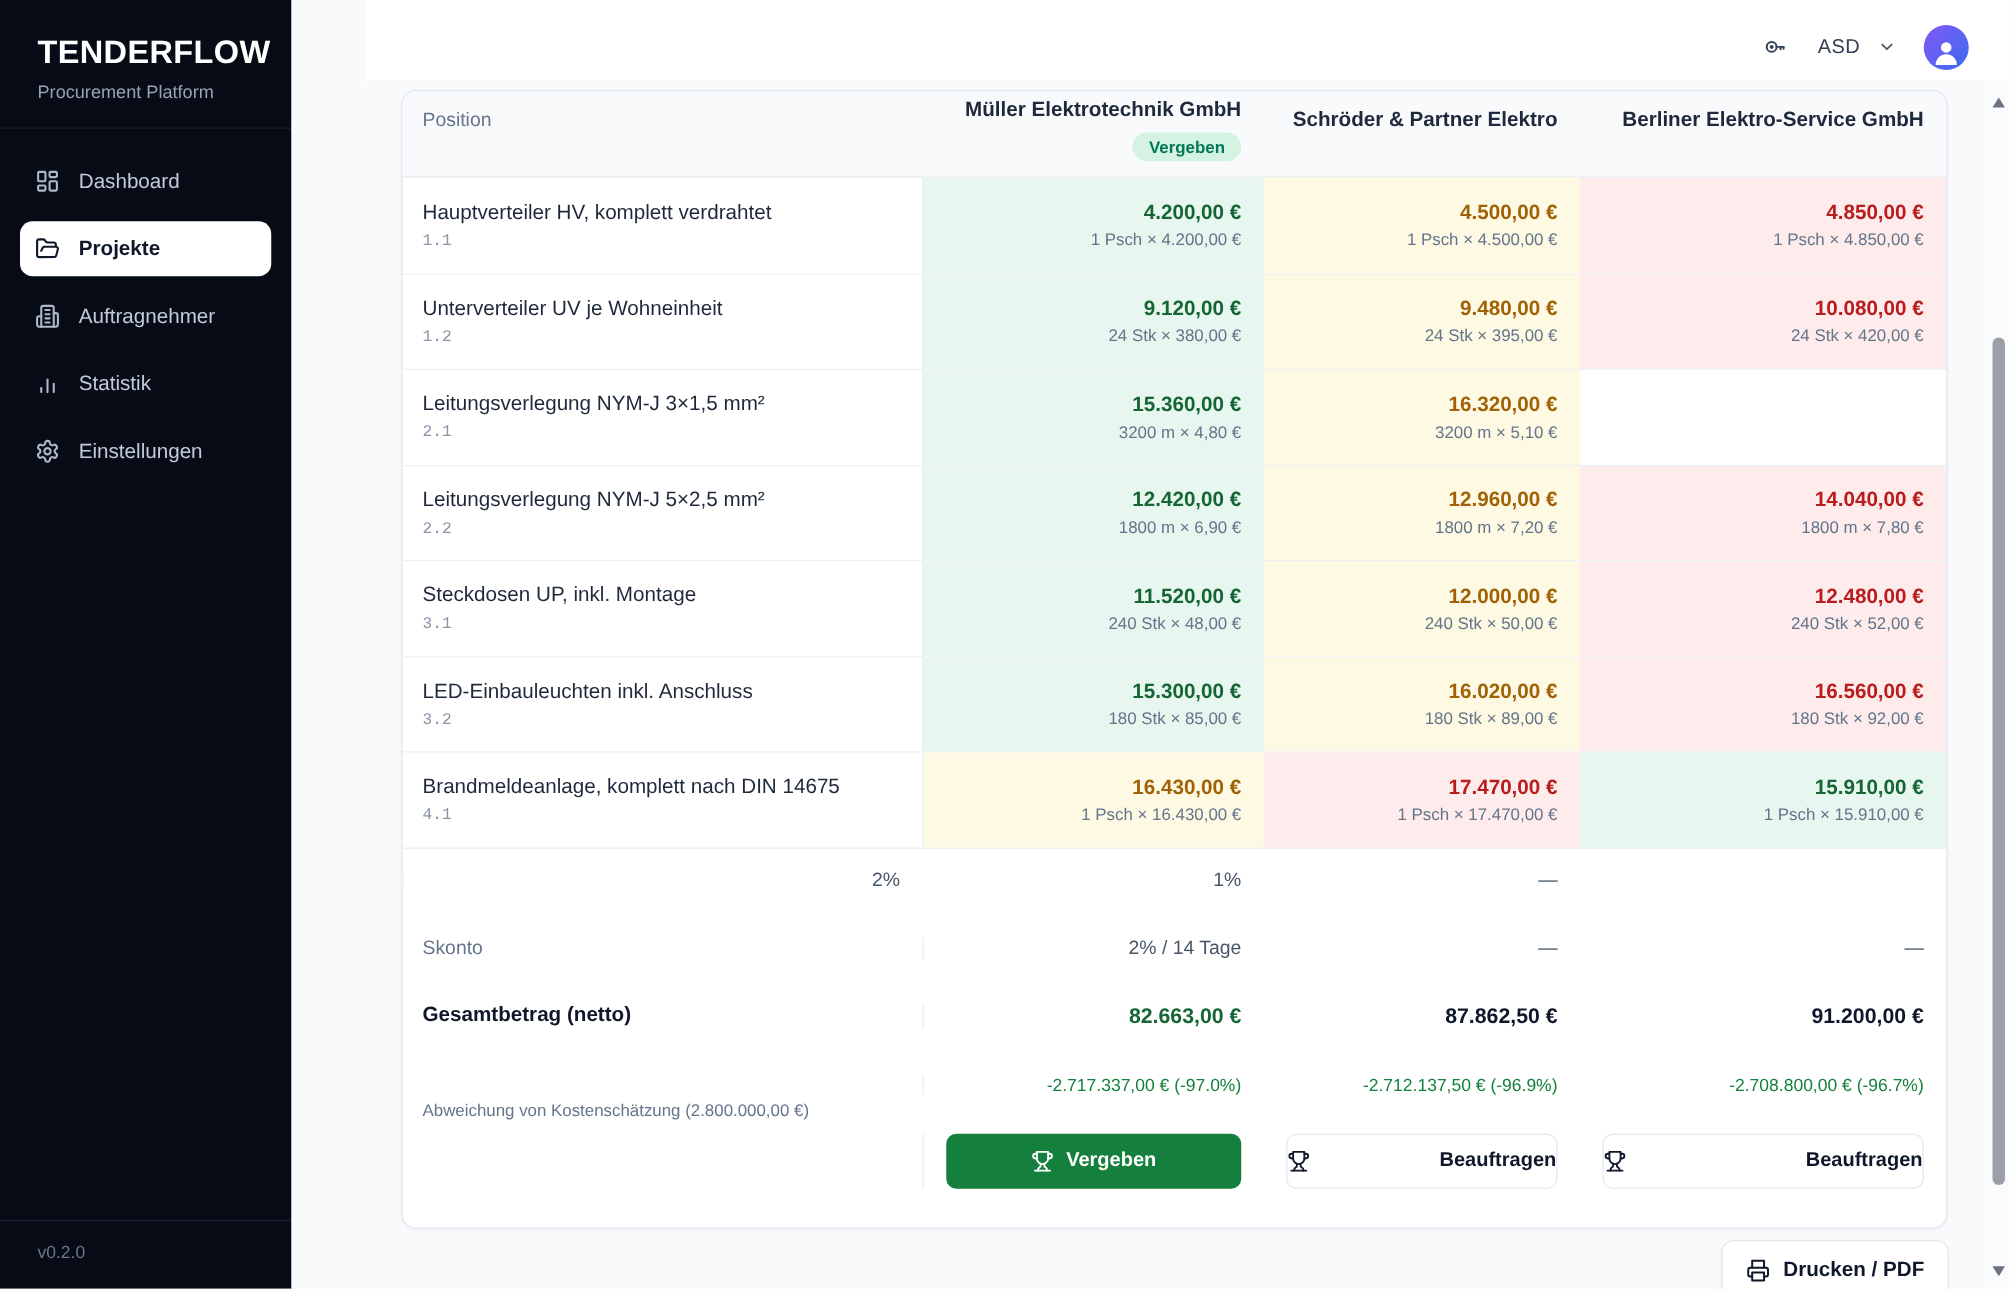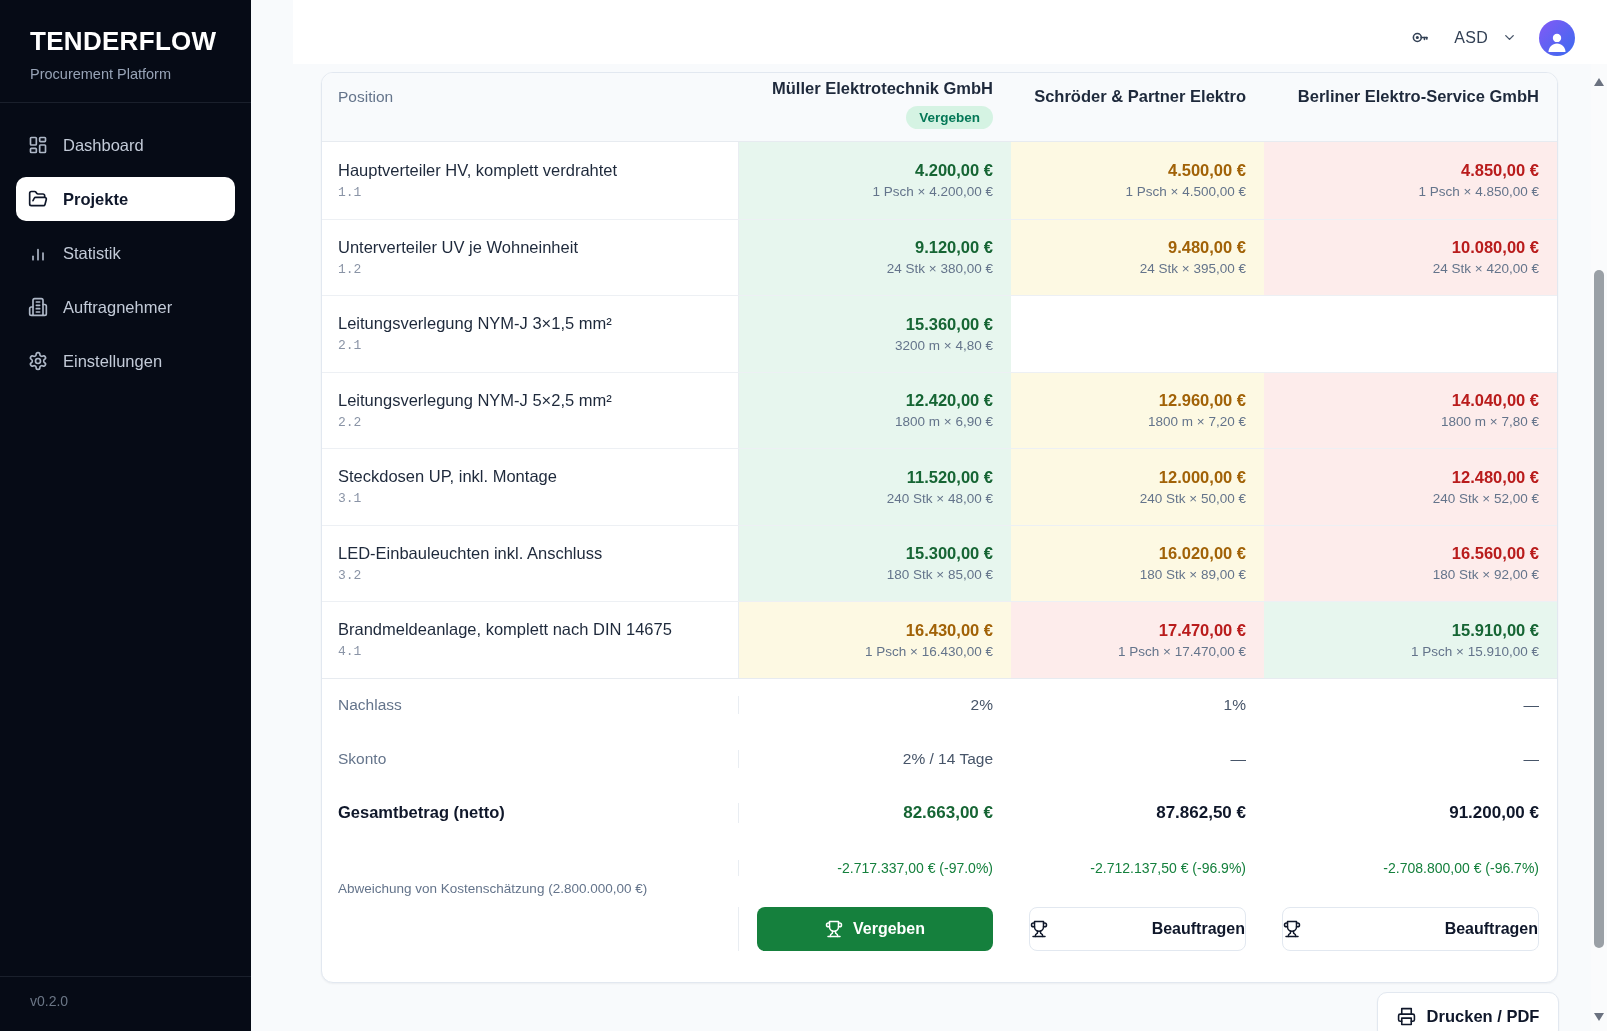--- a/index.html
+++ b/index.html
@@ -4,21 +4,21 @@
 <style>
   * { margin:0; padding:0; box-sizing:border-box; }
   html,body { width:1607px; height:1031px; overflow:hidden; }
   body {
     font-family:"Liberation Sans","DejaVu Sans",sans-serif;
     background:#f8fafc; color:#0f172a; position:relative;
   }
   svg { display:block; }
 
   
-  .sidebar { position:absolute; left:0; top:0; width:251px; height:1031px;
+  .sidebar { position:absolute; left:0; top:0; width:233px; height:1031px;
     background:var(--sidebar-bg,#060b16); }
   .logo { padding:26px 30px 20px; border-bottom:1px solid rgba(148,163,184,.14); }
   .logo-title { font-size:26px; font-weight:800; color:#ffffff; letter-spacing:.3px; }
   .logo-sub { margin-top:9px; font-size:14.5px; color:#97a3b6; }
   .nav { padding:20px 16px 0; }
   .nav-item { display:flex; align-items:center; gap:15px; height:44px; padding:0 12px;
     border-radius:10px; font-size:16.5px; color:#c3cbd8; margin-bottom:10px; cursor:pointer; }
   .nav-item svg { width:20px; height:20px; stroke:#aeb8c7; }
   .nav-item.active { background:#ffffff; color:#0f172a; font-weight:700; }
   .nav-item.active svg { stroke:#0f172a; }
@@ -133,41 +133,41 @@
     <div class="nav-item active">
       <span>
         <svg viewBox="0 0 24 24" fill="none" stroke="currentColor" stroke-width="2" stroke-linecap="round" stroke-linejoin="round">
             <path d="m6 14 1.45-2.9A2 2 0 0 1 9.24 10H20a2 2 0 0 1 1.94 2.5l-1.55 6a2 2 0 0 1-1.94 1.5H4a2 2 0 0 1-2-2V5a2 2 0 0 1 2-2h3.93a2 2 0 0 1 1.66.9l.82 1.2a2 2 0 0 0 1.66.9H18a2 2 0 0 1 2 2v2"></path>
           </svg>
       </span>
       <span>Projekte</span>
     </div>
     <div class="nav-item">
       <span>
-        <svg viewBox="0 0 24 24" fill="none" stroke="currentColor" stroke-width="2" stroke-linecap="round">
-            <line x1="6" y1="20" x2="6" y2="16"></line>
-            <line x1="12" y1="20" x2="12" y2="8"></line>
-            <line x1="18" y1="20" x2="18" y2="12"></line>
-          </svg>
-      </span>
-      <span>Statistik</span>
-    </div>
-    <div class="nav-item">
-      <span>
         <svg viewBox="0 0 24 24" fill="none" stroke="currentColor" stroke-width="2" stroke-linecap="round" stroke-linejoin="round">
             <path d="M6 22V4a2 2 0 0 1 2-2h8a2 2 0 0 1 2 2v18Z"></path>
             <path d="M6 12H4a2 2 0 0 0-2 2v6a2 2 0 0 0 2 2h2"></path>
             <path d="M18 9h2a2 2 0 0 1 2 2v9a2 2 0 0 1-2 2h-2"></path>
             <path d="M10 6h4"></path>
             <path d="M10 10h4"></path>
             <path d="M10 14h4"></path>
             <path d="M10 18h4"></path>
           </svg>
       </span>
       <span>Auftragnehmer</span>
+    </div>
+    <div class="nav-item">
+      <span>
+        <svg viewBox="0 0 24 24" fill="none" stroke="currentColor" stroke-width="2" stroke-linecap="round">
+            <line x1="6" y1="20" x2="6" y2="16"></line>
+            <line x1="12" y1="20" x2="12" y2="8"></line>
+            <line x1="18" y1="20" x2="18" y2="12"></line>
+          </svg>
+      </span>
+      <span>Statistik</span>
     </div>
     <div class="nav-item">
       <span>
         <svg viewBox="0 0 24 24" fill="none" stroke="currentColor" stroke-width="2" stroke-linecap="round" stroke-linejoin="round">
             <path d="M12.22 2h-.44a2 2 0 0 0-2 2v.18a2 2 0 0 1-1 1.73l-.43.25a2 2 0 0 1-2 0l-.15-.08a2 2 0 0 0-2.73.73l-.22.38a2 2 0 0 0 .73 2.73l.15.1a2 2 0 0 1 1 1.72v.51a2 2 0 0 1-1 1.74l-.15.09a2 2 0 0 0-.73 2.73l.22.38a2 2 0 0 0 2.73.73l.15-.08a2 2 0 0 1 2 0l.43.25a2 2 0 0 1 1 1.73V20a2 2 0 0 0 2 2h.44a2 2 0 0 0 2-2v-.18a2 2 0 0 1 1-1.73l.43-.25a2 2 0 0 1 2 0l.15.08a2 2 0 0 0 2.73-.73l.22-.39a2 2 0 0 0-.73-2.73l-.15-.08a2 2 0 0 1-1-1.74v-.5a2 2 0 0 1 1-1.74l.15-.09a2 2 0 0 0 .73-2.73l-.22-.38a2 2 0 0 0-2.73-.73l-.15.08a2 2 0 0 1-2 0l-.43-.25a2 2 0 0 1-1-1.73V4a2 2 0 0 0-2-2z"></path>
             <circle cx="12" cy="12" r="3"></circle>
           </svg>
       </span>
       <span>Einstellungen</span>
     </div>
@@ -258,20 +258,24 @@
   </div>
         <div class="t-row grid4">
     <div class="cell-pos">
       <div class="pos-title">Leitungsverlegung NYM-J 3×1,5 mm²</div>
       <div class="pos-num">2.1</div>
     </div>
     <div class="cell-offer col-m cell-best">
       <div class="offer-total">15.360,00 €</div>
       <div class="offer-detail">3200 m × 4,80 €</div>
     </div>
+    <div class="cell-offer cell-mid">
+      <div class="offer-total">16.320,00 €</div>
+      <div class="offer-detail">3200 m × 5,10 €</div>
+    </div>
   </div>
         <div class="t-row grid4">
     <div class="cell-pos">
       <div class="pos-title">Leitungsverlegung NYM-J 5×2,5 mm²</div>
       <div class="pos-num">2.2</div>
     </div>
     <div class="cell-offer col-m cell-best">
       <div class="offer-total">12.420,00 €</div>
       <div class="offer-detail">1800 m × 6,90 €</div>
     </div>
@@ -334,21 +338,20 @@
       <div class="offer-detail">1 Psch × 17.470,00 €</div>
     </div>
     <div class="cell-offer cell-best">
       <div class="offer-total">15.910,00 €</div>
       <div class="offer-detail">1 Psch × 15.910,00 €</div>
     </div>
   </div>
       </div>
 
     <div class="sum-row first grid4">
-      <div class="sum-label">Nachlass</div>
       <div class="sum-val col-m">2%</div>
       <div class="sum-val">1%</div>
       <div class="sum-val">—</div>
     </div>
 
     <div class="sum-row grid4">
       <div class="sum-label">Skonto</div>
       <div class="sum-val col-m">2% / 14 Tage</div>
       <div class="sum-val">—</div>
       <div class="sum-val">—</div>

